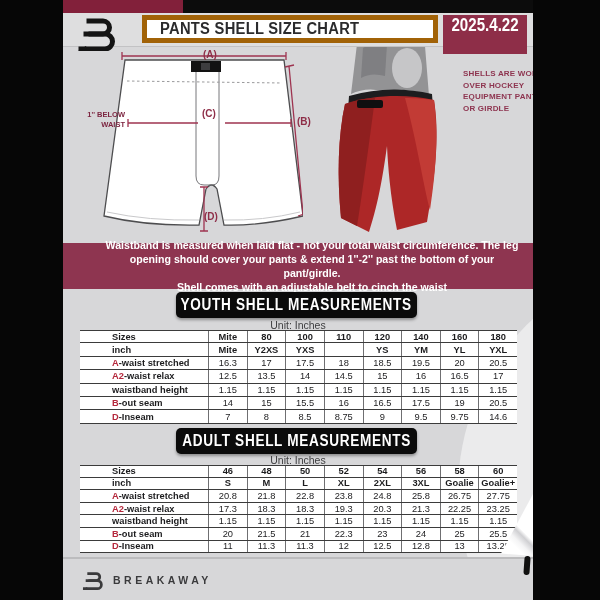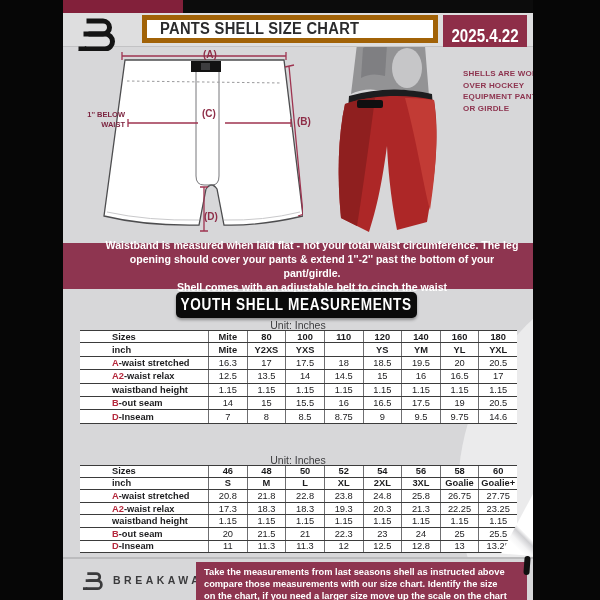--- a/index.html
+++ b/index.html
@@ -9,21 +9,21 @@
   .abs{position:absolute;}
   
   .topbar{left:0;top:0;width:470px;height:13px;background:#0c0c0c;z-index:3;}
   .topbar-maroon{left:0;top:0;width:120px;height:13px;background:#82203a;}
   
   .hdrstrip{left:0;top:13px;width:470px;height:33px;background:#dededf;border-bottom:1px solid #c2c2c4;z-index:3;}
   .titlebox{left:79px;top:15px;width:296px;height:28px;background:#ffffff;border:5px solid #a16207;
             box-sizing:border-box;display:flex;align-items:center;padding-left:13px;z-index:4;}
   .titlebox span{display:inline-block;transform:scaleX(.92);transform-origin:left center;
             font-size:16px;font-weight:700;letter-spacing:.3px;color:#2b2b2d;white-space:nowrap;}
-  .datebox{left:380px;top:15px;width:84px;height:32px;background:#8e2e48;display:flex;align-items:flex-end;
+  .datebox{left:380px;top:15px;width:84px;height:39px;background:#8e2e48;display:flex;align-items:flex-start;
             justify-content:center;z-index:4;}
   .datebox span{display:inline-block;transform:scaleX(.84);font-size:18px;font-weight:700;color:#fff;white-space:nowrap;}
   .logoB{left:10px;top:13px;z-index:4;}
   
   .pantsvg{left:40px;top:48px;z-index:2;}
   .mlabel{z-index:3;font-size:10px;font-weight:700;color:#8e2e48;white-space:nowrap;}
   .belownote{left:14px;top:110px;width:48px;text-align:right;font-size:7.5px;font-weight:600;
              color:#7c2540;line-height:1.35;white-space:pre-line;z-index:3;}
   .shellsvg{left:272px;top:34px;z-index:2;}
   .shellnote{left:384px;top:68px;width:86px;font-size:8px;font-weight:700;color:#8e3550;
@@ -229,20 +229,23 @@
           <div class="tcell val">8</div>
           <div class="tcell val">8.5</div>
           <div class="tcell val">8.75</div>
           <div class="tcell val">9</div>
           <div class="tcell val">9.5</div>
           <div class="tcell val">9.75</div>
           <div class="tcell val">14.6</div>
         </div>
       </div>
 
+    <div class="abs secbox" style="top:428px;">
+      <span>ADULT SHELL MEASUREMENTS</span>
+    </div>
     <div class="abs unit" style="top:454px;">Unit: Inches</div>
     <div class="abs mtable at" style="top:465px;">
         <div class="trow hdr">
           <div class="tcell lab">
             <span class="pfx"></span>
             <span>Sizes</span>
           </div>
           <div class="tcell val">46</div>
           <div class="tcell val">48</div>
           <div class="tcell val">50</div>
@@ -342,21 +345,16 @@
 
     <div class="abs footer"></div>
     <div class="abs brandrow">
       <svg width="26" height="27" viewBox="0 0 48 38">
         <path d="M16,8 H30 A6.5,6.5 0 1 1 30,21 H18" fill="none" stroke="#3a3a3c" stroke-width="5" stroke-linecap="square"></path>
         <path d="M13,21 H32 A7.5,7.5 0 1 1 32,36 H15 L8,36" fill="none" stroke="#3a3a3c" stroke-width="5" stroke-linecap="square"></path>
         <path d="M14,36 L5,38 L13,33 Z" fill="#3a3a3c"></path>
       </svg>
       <span class="wordmark">BREAKAWAY</span>
     </div>
-    <div class="abs footnote">
-      <div>Take the measurements from last seasons shell as instructed above
-compare those measurements  with our size chart. Identify the size
-on the chart, if you need a larger size move up the scale on the chart</div>
-    </div>
     <div class="abs pin"></div>
 
   </div>
 </div>
 
 </body></html>

